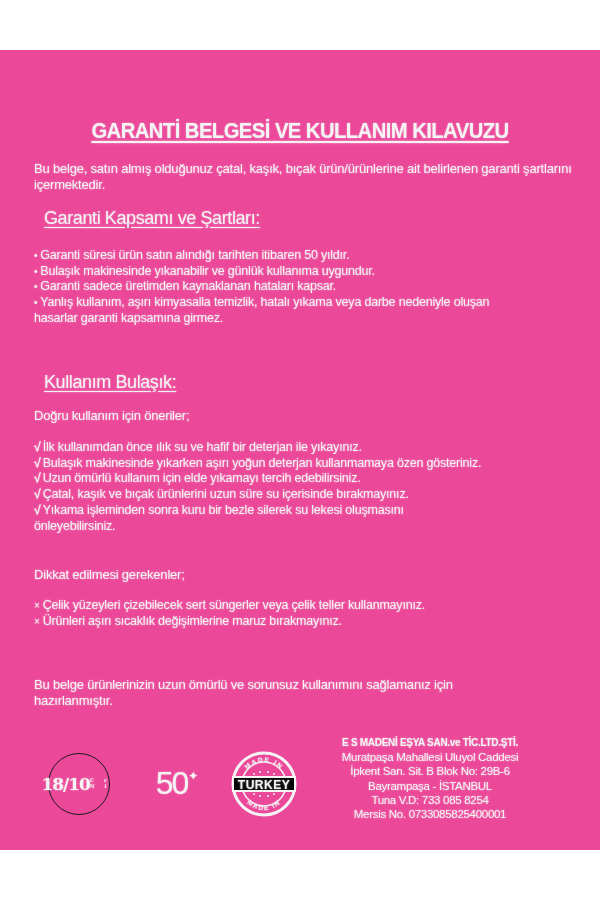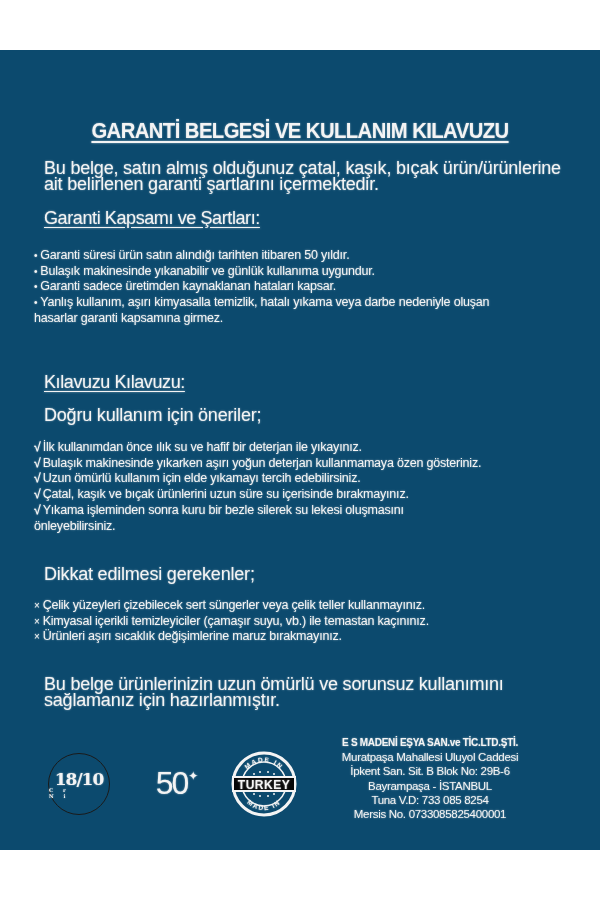--- a/index.html
+++ b/index.html
@@ -5,21 +5,21 @@
     html, body {
       margin: 0; padding: 0;
       width: 600px; height: 900px;
       background: #ffffff;
       overflow: hidden;
     }
     .card {
       position: absolute;
       left: 0; top: 50px;
       width: 600px; height: 800px;
-      background: #0c4a6e;
+      background: #ec4899;
       color: #f4f4f4;
       font-family: "Liberation Sans", sans-serif;
       text-shadow: 0 0 2px rgba(255,255,255,0.55);
     }
     .title {
       position: absolute;
       left: 0; width: 600px;
       top: 68px;
       text-align: center;
       font-size: 22px;
@@ -27,24 +27,23 @@
       letter-spacing: -0.6px;
       text-decoration: underline;
       text-underline-offset: 3px;
       text-decoration-thickness: 2px;
       transform: scaleX(0.92);
     }
     .para {
       position: absolute;
       left: 34px;
       width: 540px;
-      font-size: 18px;
+      font-size: 13px;
       line-height: 15.5px;
       letter-spacing: -0.2px;
-      margin-left: 10px;
     }
     .section-heading {
       position: absolute;
       left: 44px;
       font-size: 18px;
       text-decoration: underline;
       text-underline-offset: 3px;
       letter-spacing: -0.4px;
     }
     .list {
@@ -65,21 +64,20 @@
       left: 40px; top: 695px;
       width: 260px; height: 80px;
     }
     .badge-1810 {
       position: absolute;
       left: 8px; top: 8px;
       width: 60px; height: 60px;
       border-radius: 50%;
       border: 1px solid #1a1a1a;
       display: flex; align-items: center; justify-content: center;
-      flex-direction: column;
       font-family: "DejaVu Serif", serif;
       font-weight: bold;
       font-size: 17px;
       letter-spacing: -1px;
     }
     .badge-1810 .sub { font-size: 5px; letter-spacing: 10px; margin-top: -2px; }
     .badge-50 {
       position: absolute;
       left: 104px; top: 6px;
       width: 64px; height: 64px;
@@ -115,37 +113,36 @@
 
   <div class="section-heading" style="top:158px;">Garanti Kapsamı ve Şartları:</div>
 
   <ul class="list" style="top:198px;">
     <li><span class="mark">•</span><span>Garanti süresi ürün satın alındığı tarihten itibaren 50 yıldır.</span></li>
     <li><span class="mark">•</span><span>Bulaşık makinesinde yıkanabilir ve günlük kullanıma uygundur.</span></li>
     <li><span class="mark">•</span><span>Garanti sadece üretimden kaynaklanan hataları kapsar.</span></li>
     <li style="width:480px;"><span class="mark">•</span><span>Yanlış kullanım, aşırı kimyasalla temizlik, hatalı yıkama veya darbe nedeniyle oluşan hasarlar garanti kapsamına girmez.</span></li>
   </ul>
 
-  <div class="section-heading" style="top:322px;">Kılavuzu Kılavuzu:</div>
+  <div class="section-heading" style="top:322px;">Kullanım Bulaşık:</div>
 
   <div class="para" style="top:358px;">Doğru kullanım için öneriler;</div>
 
   <ul class="list" style="top:390px;">
     <li><span class="check">√</span><span>İlk kullanımdan önce ılık su ve hafif bir deterjan ile yıkayınız.</span></li>
     <li><span class="check">√</span><span>Bulaşık makinesinde yıkarken aşırı yoğun deterjan kullanmamaya özen gösteriniz.</span></li>
     <li><span class="check">√</span><span>Uzun ömürlü kullanım için elde yıkamayı tercih edebilirsiniz.</span></li>
     <li><span class="check">√</span><span>Çatal, kaşık ve bıçak ürünlerini uzun süre su içerisinde bırakmayınız.</span></li>
     <li style="width:450px;"><span class="check">√</span><span>Yıkama işleminden sonra kuru bir bezle silerek su lekesi oluşmasını önleyebilirsiniz.</span></li>
   </ul>
 
   <div class="para" style="top:517px;">Dikkat edilmesi gerekenler;</div>
 
   <ul class="list" style="top:548px;">
     <li><span class="mark">×</span><span>Çelik yüzeyleri çizebilecek sert süngerler veya çelik teller kullanmayınız.</span></li>
-    <li><span class="mark">×</span><span>Kimyasal içerikli temizleyiciler (çamaşır suyu, vb.) ile temastan kaçınınız.</span></li>
     <li><span class="mark">×</span><span>Ürünleri aşırı sıcaklık değişimlerine maruz bırakmayınız.</span></li>
   </ul>
 
   <div class="para" style="top:627px; width:470px;">Bu belge ürünlerinizin uzun ömürlü ve sorunsuz kullanımını sağlamanız için hazırlanmıştır.</div>
 
   <div class="badges">
     <div class="badge-1810">
       <span>18/10</span>
       <span class="sub">Cr Ni</span>
     </div>

